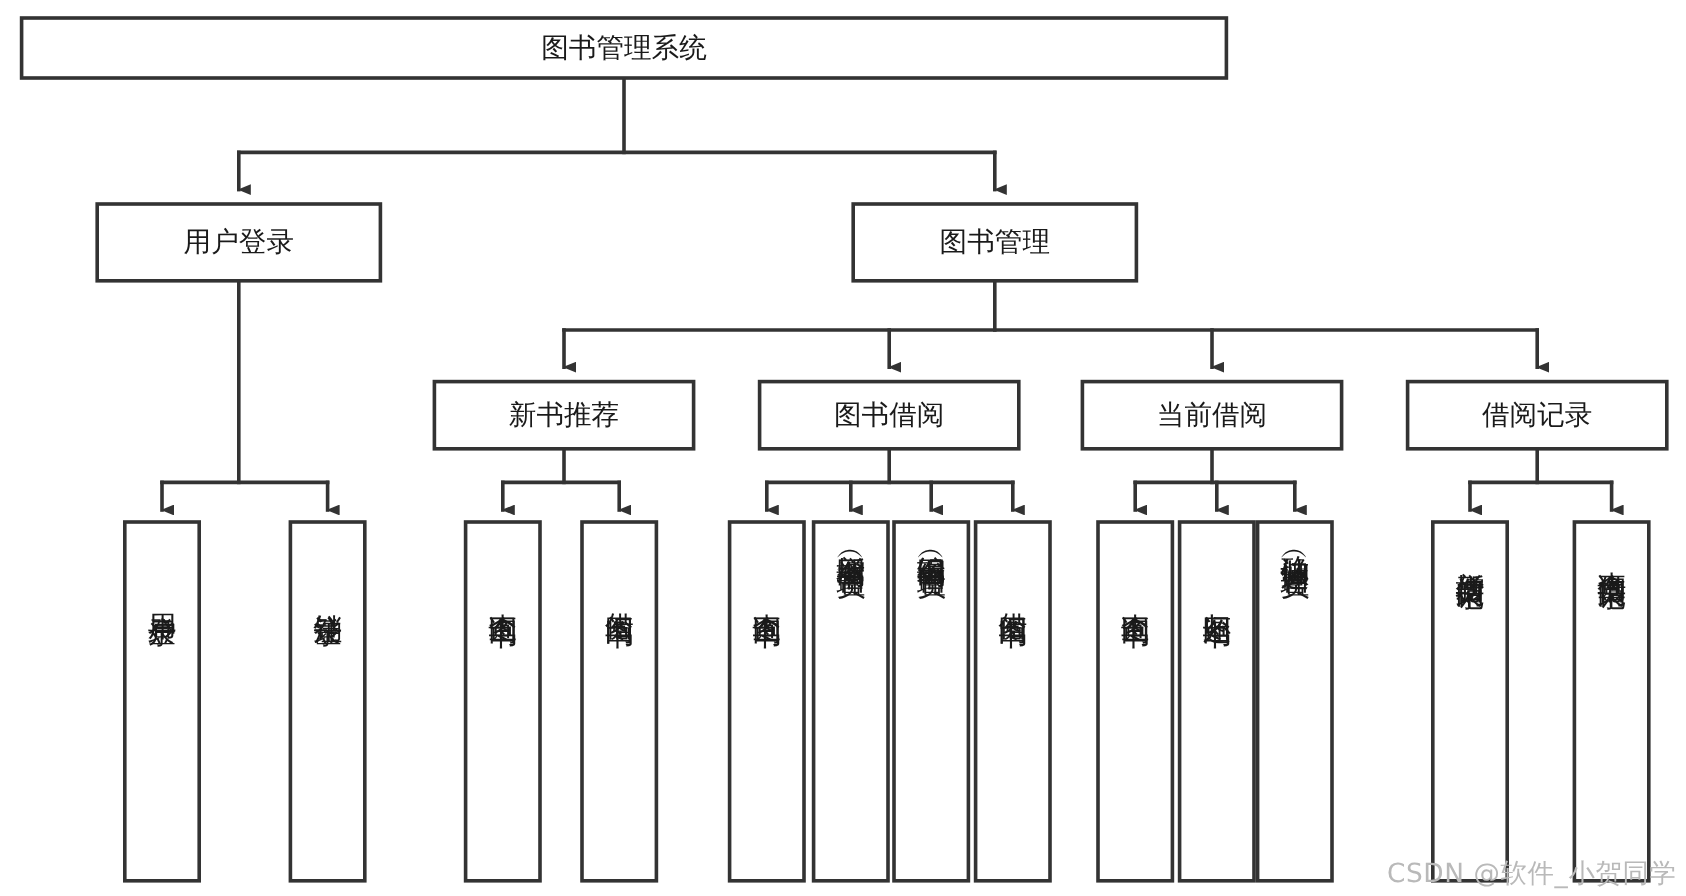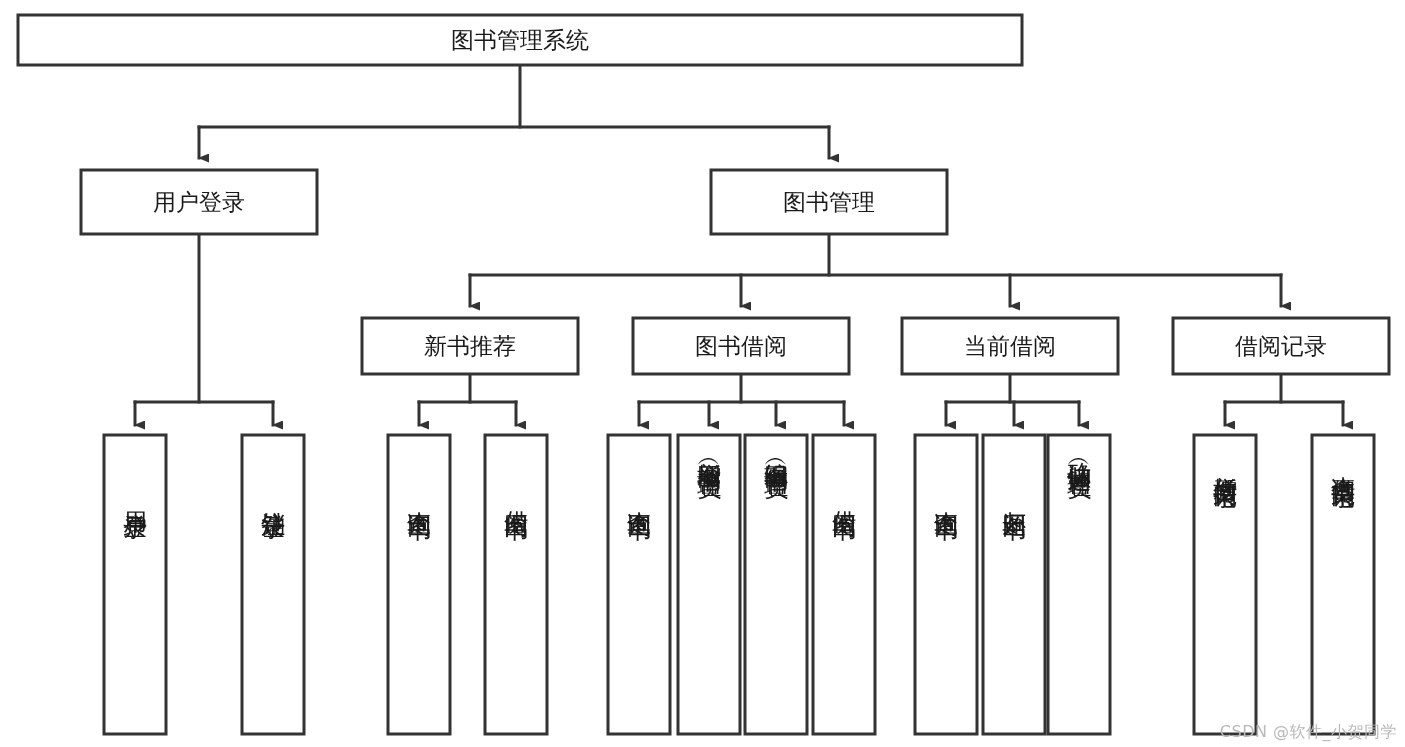--- a/index.html
+++ b/index.html
@@ -43,21 +43,21 @@
     font-family: "DejaVu Sans", "Liberation Sans", sans-serif;
     font-size: 23px;
     text-anchor: middle;
     dominant-baseline: middle;
   }
   .watermark {
     position: absolute;
     right: 8px;
     bottom: 4px;
     font-family: "DejaVu Sans", "Liberation Sans", sans-serif;
-    font-size: 16px;
+    font-size: 22px;
     color: #b9b9b9;
     white-space: nowrap;
     letter-spacing: 0.5px;
   }
   .vlabel-wrap {
     position: absolute;
     display: flex;
     align-items: flex-start;
     justify-content: center;
     pointer-events: none;

